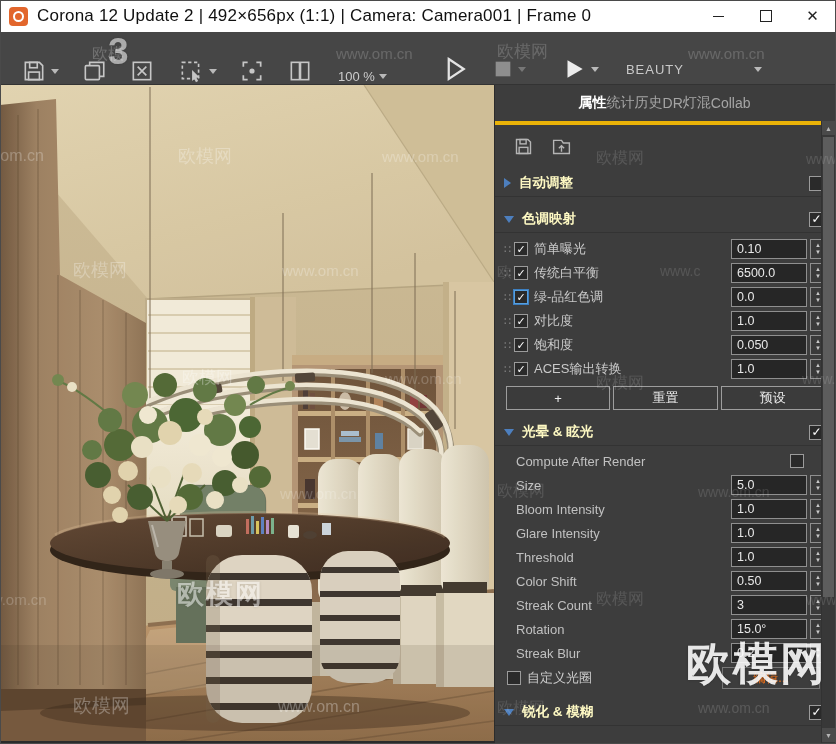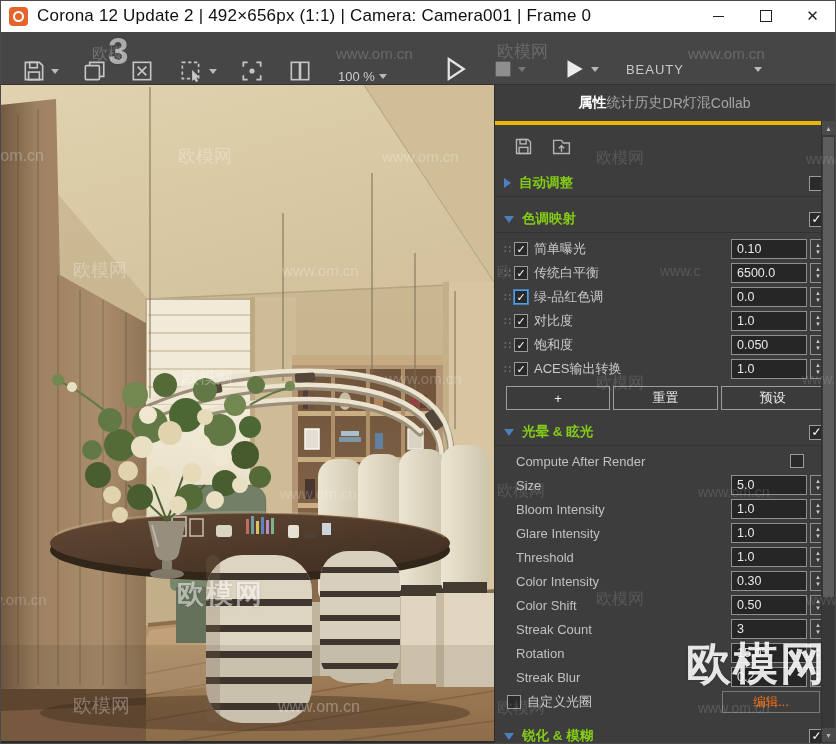--- a/index.html
+++ b/index.html
@@ -38,21 +38,21 @@
   .panel{flex:1;background:#3d3d3d;position:relative;border-left:1px solid #2c2c2c;}
   .tabs{display:flex;align-items:center;height:36px;padding:0 16px 0 14px;justify-content:center;border-bottom:4px solid #eab308;}
   .tab{font-size:14px;color:#a5a5a5;cursor:default;}
   .tab.active{color:#ffffff;font-weight:bold;}
   .panel-icons{height:42px;display:flex;align-items:center;gap:17px;padding-left:18px;}
   .panel-icons svg{display:block;}
 
   .section{display:flex;align-items:center;height:26px;padding:0 12px 0 9px;border-bottom:1px solid #333;margin-top:3px;}
   .tri-down{width:0;height:0;border-left:5px solid transparent;border-right:5px solid transparent;border-top:7px solid #4d7fbe;flex:none;}
   .tri-right{width:0;height:0;border-top:5px solid transparent;border-bottom:5px solid transparent;border-left:7px solid #4d7fbe;flex:none;}
-  .section-label{color:#84cc16;font-weight:bold;font-size:13.5px;margin-left:8px;}
+  .section-label{color:#fef9c3;font-weight:bold;font-size:13.5px;margin-left:8px;}
   .sp{flex:1;}
   .checkbox{width:15px;height:15px;background:#2a2a2a;border:1px solid #9b9b9b;box-sizing:border-box;
             color:#fff;font-size:12px;line-height:13px;text-align:center;flex:none;}
   .checkbox.checked::after{content:"✓";}
   .checkbox.focus-blue{border-color:#56a0e0;box-shadow:0 0 0 1px #3d7fc0;}
 
   .prow{display:flex;align-items:center;height:24px;padding:0 10px 0 9px;}
   .dots{color:#858585;font-size:11px;width:10px;flex:none;letter-spacing:-1px;}
   .prow .checkbox{width:14px;height:14px;font-size:11px;line-height:12px;margin-right:6px;}
   .prow-label{color:#cacaca;font-size:13px;white-space:nowrap;}
@@ -643,30 +643,20 @@
         <span class="prow-label en">Threshold</span>
         <span class="sp"></span>
         <span class="valbox">1.0</span>
         <span class="spin">
             <i>▲</i>
             <i>▼</i>
           </span>
       </div>
       <div class="prow">
         <span class="indent"></span>
-        <span class="prow-label en">Color Intensity</span>
-        <span class="sp"></span>
-        <span class="valbox">0.30</span>
-        <span class="spin">
-            <i>▲</i>
-            <i>▼</i>
-          </span>
-      </div>
-      <div class="prow">
-        <span class="indent"></span>
         <span class="prow-label en">Color Shift</span>
         <span class="sp"></span>
         <span class="valbox">0.50</span>
         <span class="spin">
             <i>▲</i>
             <i>▼</i>
           </span>
       </div>
       <div class="prow">
         <span class="indent"></span>

